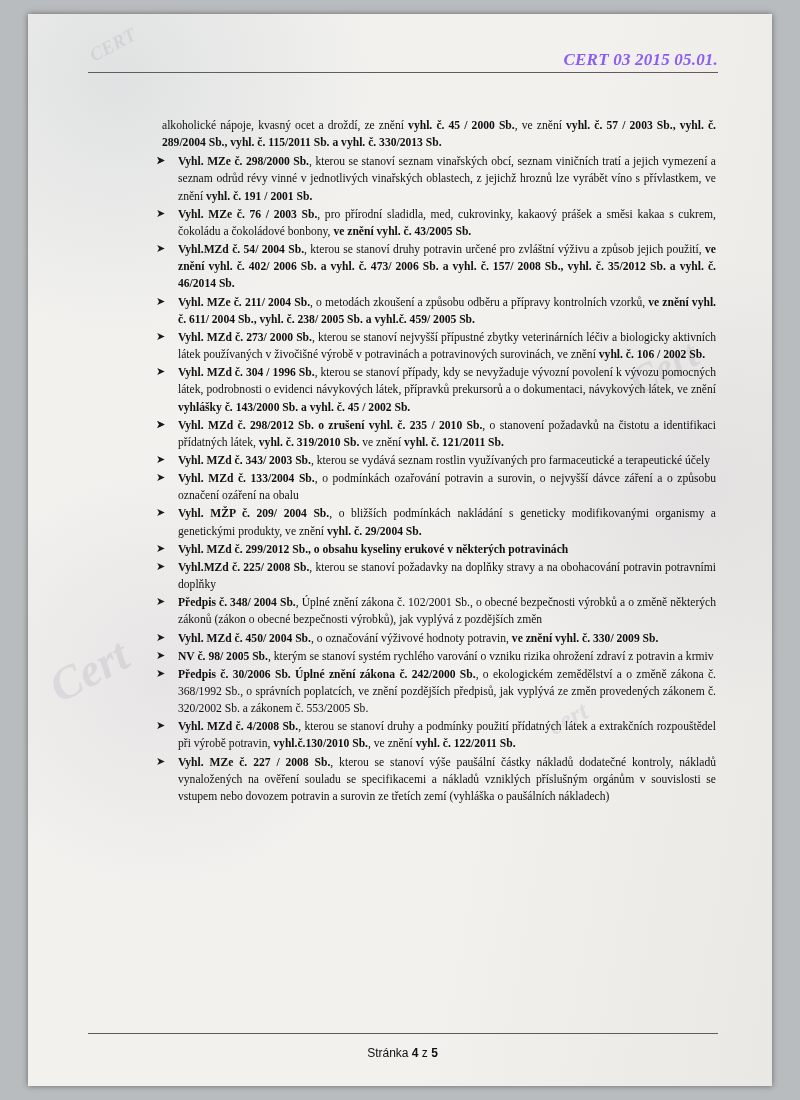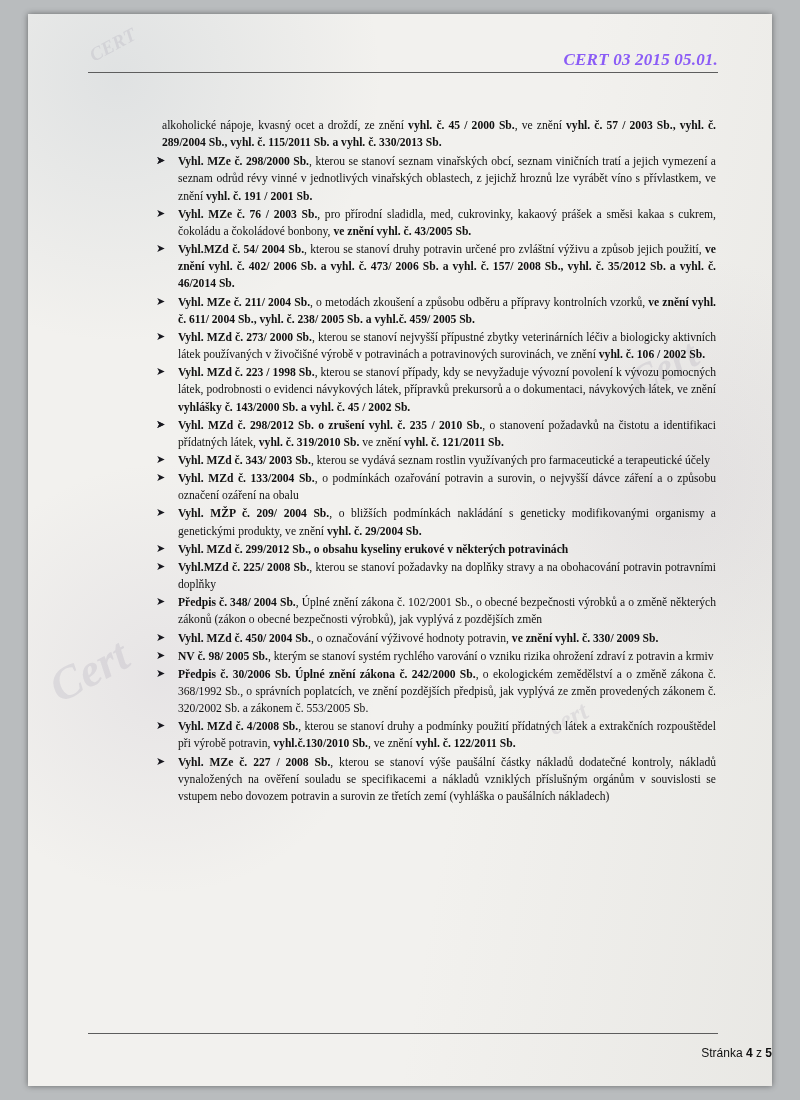--- a/index.html
+++ b/index.html
@@ -111,21 +111,21 @@
     left: 60px;
     right: 54px;
     bottom: 52px;
     border-top: 1px solid #5d5d5d;
   }
   .footer {
     position: absolute;
     bottom: 26px;
     left: 5px;
     right: 0;
-    text-align: right;
+    text-align: center;
     font-size: 12px;
     color: #101010;
     font-family: "Liberation Sans", sans-serif;
   }
   .footer b { font-weight: bold; }
 </style>
 </head>
 <body>
 
 <div class="page">
@@ -142,21 +142,21 @@
 
   <div class="content">
     <p class="lead">alkoholické nápoje, kvasný ocet a droždí, ze znění <b>vyhl. č. 45 / 2000 Sb.</b>, ve znění <b>vyhl. č.  57 / 2003 Sb., vyhl. č. 289/2004 Sb., vyhl. č. 115/2011 Sb. a vyhl. č. 330/2013 Sb.</b></p>
     <ul class="items">
         <li class="ind1"><span class="bullet">➤</span></li>
         <li class="ind1"><span class="bullet">➤</span><span><b>Vyhl. MZe č. 298/2000 Sb.</b>, kterou se stanoví seznam vinařských obcí, seznam viničních tratí a jejich vymezení a seznam odrůd révy vinné v jednotlivých vinařských oblastech, z jejichž hroznů lze vyrábět víno s přívlastkem, ve znění <b>vyhl. č. 191 / 2001 Sb.</b></span></li>
         <li class="ind1"><span class="bullet">➤</span><span><b>Vyhl. MZe č. 76 / 2003 Sb.</b>, pro přírodní sladidla, med, cukrovinky, kakaový prášek a směsi kakaa s cukrem, čokoládu a čokoládové bonbony, <b>ve znění vyhl. č. 43/2005 Sb.</b></span></li>
         <li class="ind1"><span class="bullet">➤</span><span><b>Vyhl.MZd č. 54/ 2004 Sb.</b>, kterou se stanoví druhy potravin určené pro zvláštní výživu a způsob jejich použití, <b>ve znění vyhl. č. 402/ 2006 Sb. a vyhl. č. 473/ 2006 Sb. a vyhl.  č. 157/ 2008 Sb., vyhl. č. 35/2012 Sb. a vyhl. č. 46/2014 Sb.</b></span></li>
         <li class="ind1"><span class="bullet">➤</span><span><b>Vyhl. MZe č. 211/ 2004 Sb.</b>, o metodách zkoušení a způsobu odběru a přípravy kontrolních vzorků, <b>ve znění vyhl. č. 611/ 2004 Sb., vyhl. č. 238/ 2005 Sb. a vyhl.č. 459/ 2005 Sb.</b></span></li>
         <li class="ind1"><span class="bullet">➤</span><span><b>Vyhl. MZd č. 273/ 2000 Sb.</b>, kterou se stanoví nejvyšší přípustné zbytky veterinárních léčiv a biologicky aktivních látek používaných v živočišné výrobě v potravinách a potravinových surovinách, ve znění <b>vyhl. č. 106 / 2002 Sb.</b></span></li>
-        <li class="ind1"><span class="bullet">➤</span><span><b>Vyhl. MZd č. 223 / 1998 Sb.</b>, kterou se stanoví případy, kdy se nevyžaduje vývozní povolení k vývozu pomocných látek, podrobnosti o evidenci návykových látek, přípravků  prekursorů a o dokumentaci, návykových látek, ve znění <b>vyhlášky č. 143/2000 Sb. a vyhl. č. 45 / 2002 Sb.</b></span></li>
+        <li class="ind1"><span class="bullet">➤</span><span><b>Vyhl. MZd č. 304 / 1996 Sb.</b>, kterou se stanoví případy, kdy se nevyžaduje vývozní povolení k vývozu pomocných látek, podrobnosti o evidenci návykových látek, přípravků  prekursorů a o dokumentaci, návykových látek, ve znění <b>vyhlášky č. 143/2000 Sb. a vyhl. č. 45 / 2002 Sb.</b></span></li>
         <li class="ind1"><span class="bullet">➤</span></li>
         <li class="ind1"><span class="bullet">➤</span><span><b>Vyhl. MZd č. 298/2012 Sb. o zrušení vyhl. č. 235 / 2010 Sb.</b>, o stanovení požadavků na čistotu a identifikaci přídatných látek, <b>vyhl. č.  319/2010 Sb.</b> ve znění <b>vyhl. č. 121/2011 Sb.</b></span></li>
         <li class="ind1"><span class="bullet">➤</span><span><b>Vyhl. MZd č. 343/ 2003 Sb.</b>, kterou se vydává seznam rostlin využívaných pro farmaceutické a terapeutické účely</span></li>
         <li class="ind1"><span class="bullet">➤</span><span><b>Vyhl. MZd č. 133/2004 Sb.</b>, o podmínkách ozařování potravin a surovin, o nejvyšší dávce záření a o způsobu označení ozáření na obalu</span></li>
         <li class="ind1"><span class="bullet">➤</span><span><b>Vyhl. MŽP č. 209/ 2004 Sb.</b>, o bližších podmínkách nakládání s geneticky modifikovanými organismy a genetickými produkty, ve znění <b>vyhl. č. 29/2004 Sb.</b></span></li>
         <li class="ind1"><span class="bullet">➤</span><span><b>Vyhl. MZd č. 299/2012 Sb., o obsahu kyseliny erukové v některých potravinách</b></span></li>
         <li class="ind1"><span class="bullet">➤</span><span><b>Vyhl.MZd č. 225/ 2008 Sb.</b>, kterou se stanoví požadavky na doplňky stravy a na obohacování potravin potravními doplňky</span></li>
         <li class="ind2"><span class="bullet">➤</span><span><b>Předpis č. 348/ 2004 Sb.</b>, Úplné znění zákona č. 102/2001 Sb., o obecné bezpečnosti výrobků a o změně některých zákonů (zákon o obecné bezpečnosti výrobků), jak vyplývá z pozdějších změn</span></li>
         <li class="ind0"><span class="bullet">➤</span><span><b>Vyhl. MZd č. 450/ 2004 Sb.</b>, o označování výživové hodnoty potravin, <b>ve znění vyhl. č. 330/ 2009 Sb.</b></span></li>
         <li class="ind0"><span class="bullet">➤</span><span><b>NV č. 98/ 2005 Sb.</b>, kterým se stanoví systém rychlého varování o vzniku rizika ohrožení zdraví z potravin a krmiv</span></li>

